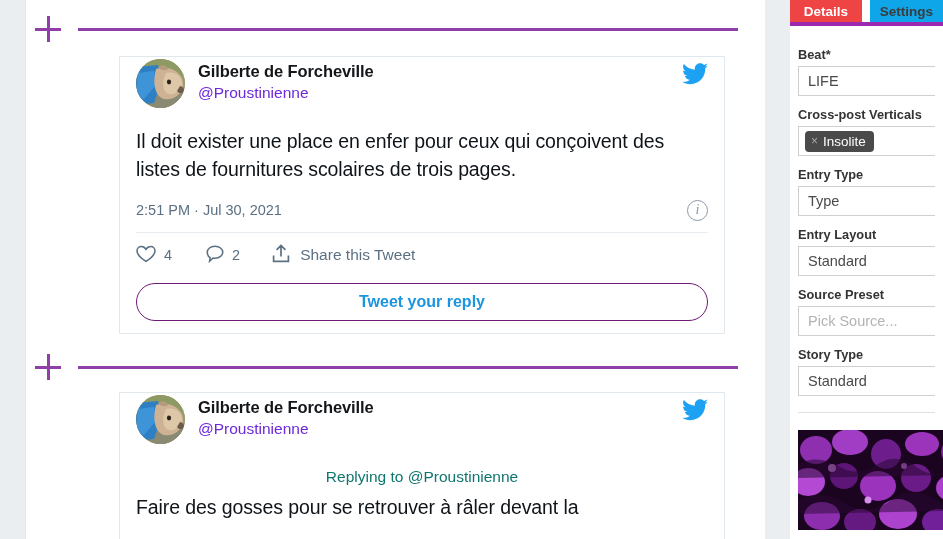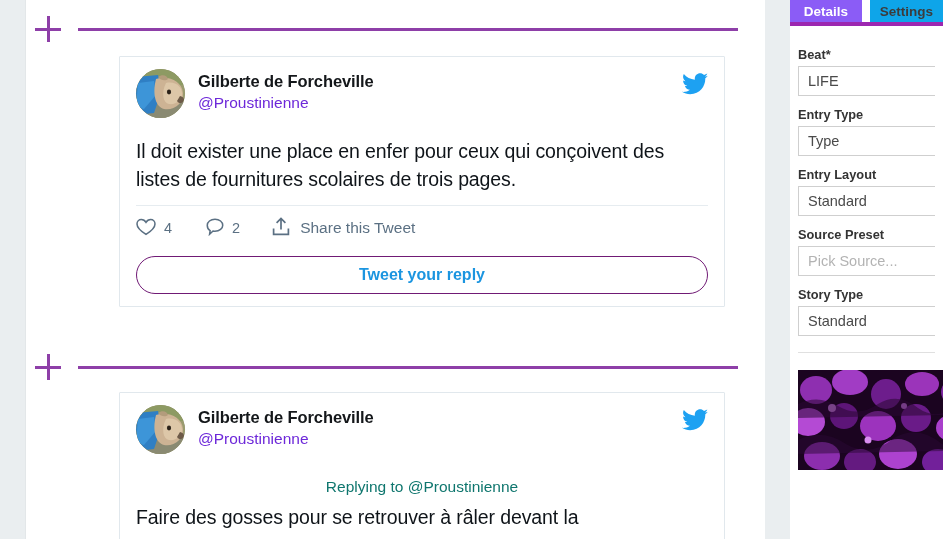--- a/index.html
+++ b/index.html
@@ -72,21 +72,21 @@
   }
 
   
   .tweet-card {
     position: absolute;
     left: 92px;
     width: 606px;
     background: #ffffff;
     border: 1px solid #e1e8ed;
     border-radius: 1px;
-    padding: 12px 16px 12px 16px;
+    padding: 2px 16px 12px 16px;
   }
   .tweet-card.card-1 { top: 56px; }
   .tweet-card.card-2 { top: 392px; height: 180px; overflow: hidden; }
 
   .tweet-head {
     display: flex;
     align-items: flex-start;
     position: relative;
   }
 
@@ -234,21 +234,21 @@
   .tab {
     font-size: 13.5px;
     font-weight: bold;
     display: flex;
     align-items: center;
     justify-content: center;
     cursor: pointer;
     white-space: nowrap;
   }
   .tab.active {
-    background: #8b5cf6;
+    background: #ef4444;
     color: #ffffff;
     width: 74px;
   }
   .tab.inactive {
     background: #0ea5e9;
     color: #3c3c3c;
     margin-left: 8px;
     padding: 0 10px;
     flex: 1;
   }
@@ -363,20 +363,24 @@
       </div>
       <div class="bird">
         <svg width="26" height="22" viewBox="0 0 24 20" aria-hidden="true">
           <path fill="#1da1f2" d="M24 2.3c-.9.4-1.8.7-2.8.8 1-.6 1.8-1.6 2.2-2.7-.9.6-2 1-3.1 1.2C19.4.6 18.1 0 16.7 0c-2.7 0-4.9 2.2-4.9 4.9 0 .4 0 .8.1 1.1C7.8 5.8 4.1 3.8 1.7.8c-.4.7-.7 1.6-.7 2.5 0 1.7.9 3.2 2.2 4.1-.8 0-1.6-.2-2.2-.6v.1c0 2.4 1.7 4.4 3.9 4.8-.4.1-.8.2-1.3.2-.3 0-.6 0-.9-.1.6 2 2.4 3.4 4.6 3.4-1.7 1.3-3.8 2.1-6.1 2.1-.4 0-.8 0-1.2-.1 2.2 1.4 4.8 2.2 7.5 2.2 9.1 0 14-7.5 14-14v-.6c1-.7 1.8-1.6 2.5-2.6z"></path>
         </svg>
       </div>
     </div>
 
     <div class="tweet-body">Il doit exister une place en enfer pour ceux qui conçoivent des listes de fournitures scolaires de trois pages.</div>
 
+    <div class="tweet-meta">
+      <span>2:51 PM · Jul 30, 2021</span>
+      <span class="info-icon">i</span>
+    </div>
 
     <div class="divider"></div>
 
     <div class="stats">
       <span class="stat">
         <span>
           <svg width="20" height="18" viewBox="0 0 22 20" aria-hidden="true">
             <path fill="none" stroke="#5b7083" stroke-width="1.7" d="M11 18.2 C2.5 12.8 1 9.6 1 6.6 C1 3.6 3.2 1.6 5.8 1.6 C7.8 1.6 9.9 2.9 11 4.8 C12.1 2.9 14.2 1.6 16.2 1.6 C18.8 1.6 21 3.6 21 6.6 C21 9.6 19.5 12.8 11 18.2 Z"></path>
           </svg>
         </span>
@@ -460,20 +464,29 @@
   </div>
   <div class="tab-underline"></div>
 
   <div class="form">
 
     <div class="field">
       <div class="field-label">Beat*</div>
       <div class="field-input">LIFE</div>
     </div>
 
+    <div class="field">
+      <div class="field-label">Cross-post Verticals</div>
+      <div class="chip-input">
+        <span class="chip">
+          <span class="chip-x">×</span>
+          <span>Insolite</span>
+        </span>
+      </div>
+    </div>
 
     <div class="field">
       <div class="field-label">Entry Type</div>
       <div class="field-input">Type</div>
     </div>
 
     <div class="field">
       <div class="field-label">Entry Layout</div>
       <div class="field-input">Standard</div>
     </div>

